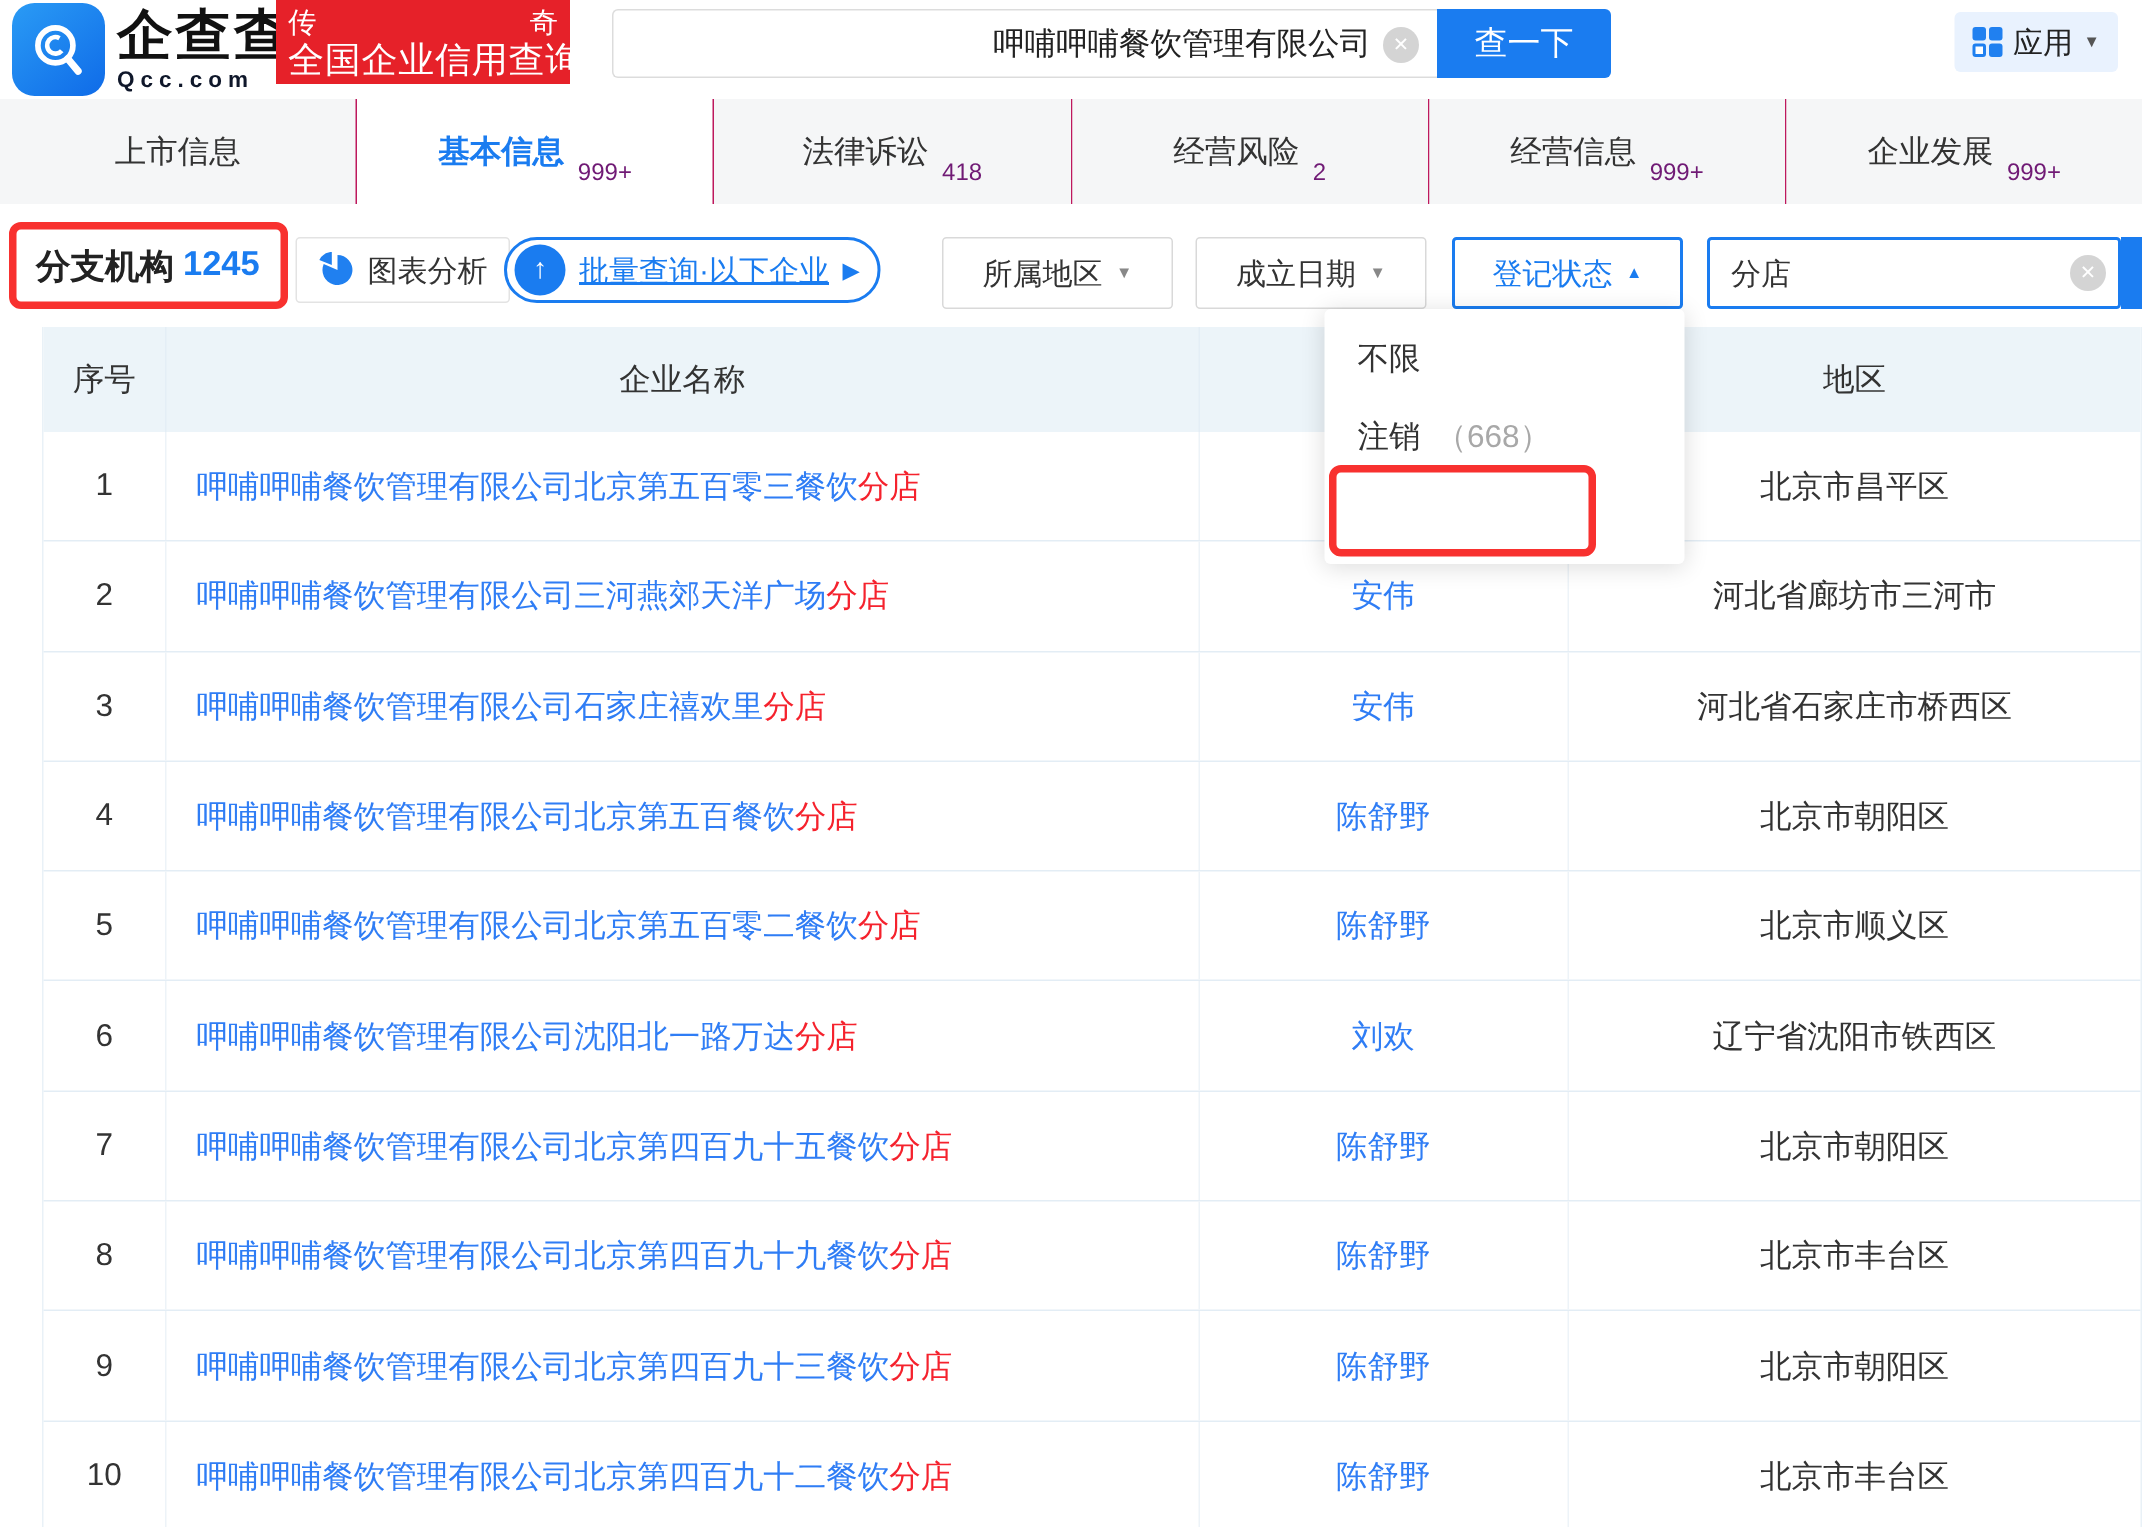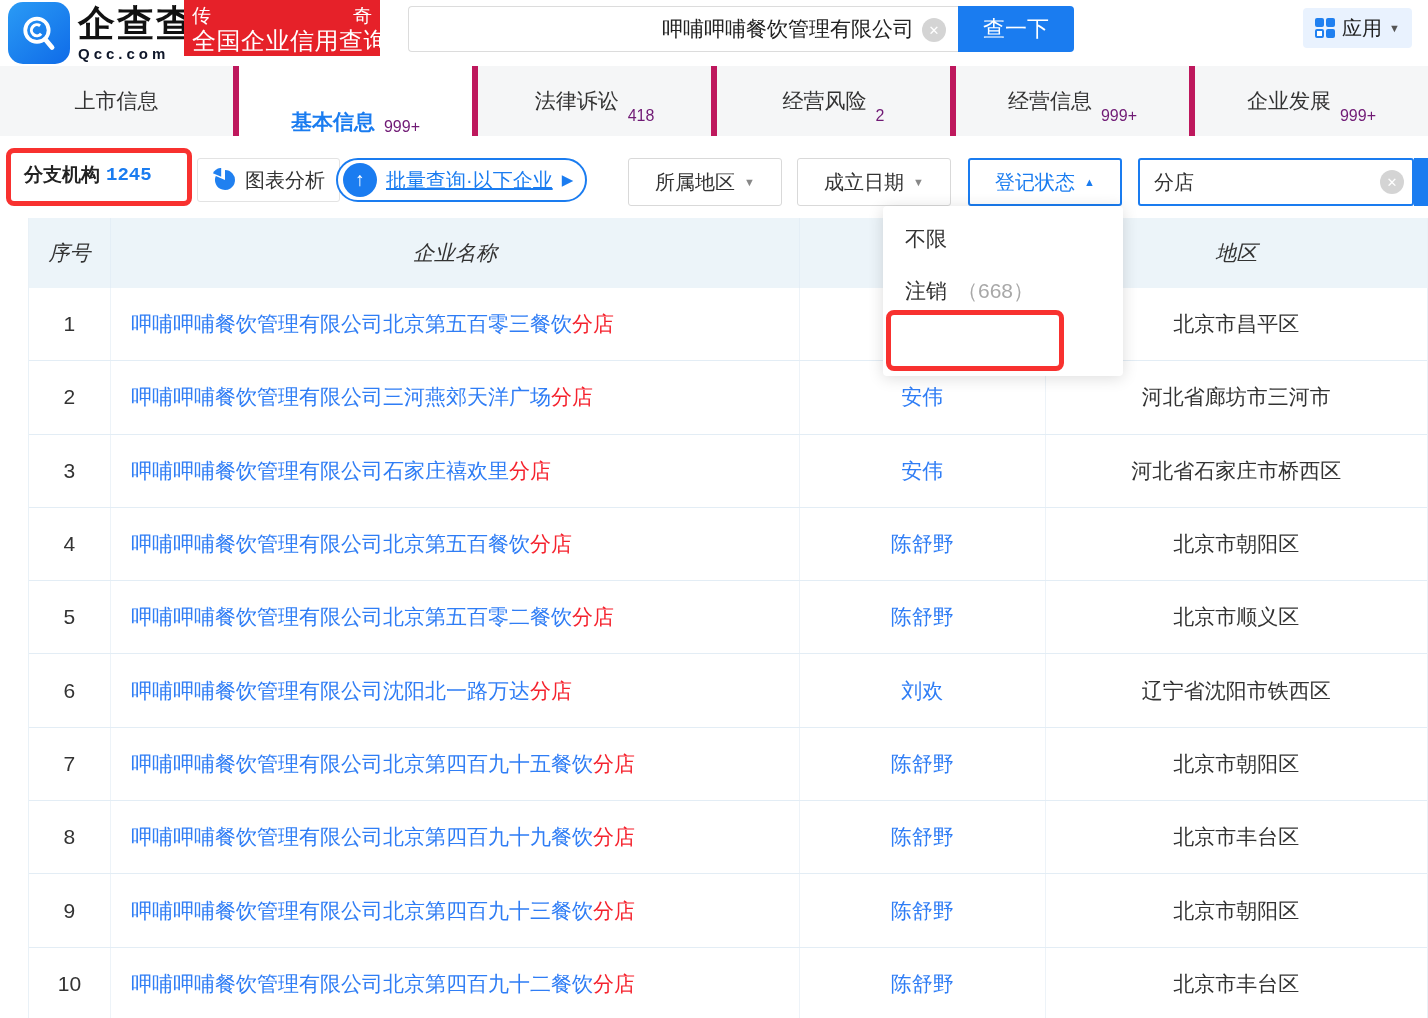--- a/index.html
+++ b/index.html
@@ -35,29 +35,29 @@
   .apps-btn{position:absolute;left:1303px;top:8px;height:40px;padding:0 12px;background:#e9f2fe;
     border-radius:4px;display:flex;align-items:center;gap:7px;font-size:20px;color:#222;cursor:pointer;}
   .grid-icon{display:grid;grid-template-columns:9px 9px;grid-template-rows:9px 9px;gap:2px;}
   .grid-icon i{background:#2080f0;border-radius:2px;}
   .grid-icon i:nth-child(3){background:#fff;border:2px solid #2080f0;}
   .caret{font-size:11px;color:#555;line-height:1;}
 
   
   .tabbar{display:flex;height:70px;background:#f5f6f7;}
   .tab{flex:1;display:flex;align-items:center;justify-content:center;gap:9px;font-size:21px;
-    color:#333;border-right:6px solid #be185d;cursor:pointer;background:#f5f6f7;}
+    color:#333;border-right:1px solid #be185d;cursor:pointer;background:#f5f6f7;}
   .tab:last-child{border-right:none;}
-  .tab.active{background:#fff;color:var(--accent);font-weight:700;align-items:flex-end;}
+  .tab.active{background:#fff;color:var(--accent);font-weight:700;}
   .tab .count{color:#701a75;font-size:16px;font-weight:400;margin-top:29px;}
 
   
   .toolbar{position:relative;height:64px;margin-top:14px;}
-  .section{position:absolute;left:24px;top:12px;display:flex;align-items:center;gap:6px;
-    font-size:19px;font-weight:700;color:#222;font-family:Liberation Mono, monospace;}
+  .section{position:absolute;left:24px;top:12px;display:flex;gap:6px;
+    font-size:23px;font-weight:700;color:#222;}
   .section .num{color:var(--accent);}
   .chart-btn{position:absolute;left:197px;top:8px;height:44px;padding:0 14px;border:1px solid #e3e3e3;
     border-radius:3px;background:#fff;display:flex;align-items:center;gap:9px;font-size:20px;color:#333;cursor:pointer;}
   .batch-btn{position:absolute;left:336px;top:8px;height:44px;padding:0 12px 0 5px;border:2px solid var(--accent);
     border-radius:22px;background:#fff;display:flex;align-items:center;gap:9px;font-size:20px;
     color:var(--accent);cursor:pointer;}
   .batch-btn .blabel{text-decoration:underline;}
   .circle-up{width:34px;height:34px;border-radius:50%;background:var(--accent);color:#fff;
     display:flex;align-items:center;justify-content:center;font-size:19px;font-weight:700;}
   .arrow-right{font-size:15px;}
@@ -70,21 +70,21 @@
   .keyword{position:absolute;left:1138px;top:8px;width:276px;height:48px;border:2px solid var(--accent);
     border-radius:3px;background:#fff;display:flex;align-items:center;}
   .keyword-input{flex:1;height:100%;border:none;outline:none;font-size:20px;color:#333;
     padding:0 40px 0 14px;font-family:inherit;background:transparent;}
   .keyword .clear-btn{top:10px;right:8px;}
   .right-strip{position:absolute;left:1414px;top:8px;width:14px;height:48px;background:var(--accent);cursor:pointer;}
 
   
   .table{margin:4px 0 0 28px;width:1400px;border-left:1px solid #e9f1f7;border-right:1px solid #e9f1f7;}
   .thead{display:flex;height:70px;background:var(--thead-bg);align-items:center;font-size:21px;color:#333;}
-  .thead>div{border-right:1px solid #e4eef6;height:100%;display:flex;align-items:center;justify-content:center;font-style:italic;}
+  .thead>div{border-right:1px solid #e4eef6;height:100%;display:flex;align-items:center;justify-content:center;}
   .thead>div:last-child{border-right:none;}
   .row{display:flex;height:73.3px;align-items:center;font-size:21px;border-bottom:1px solid var(--tline);}
   .c-no{width:82px;text-align:center;color:#333;align-self:stretch;display:flex;align-items:center;
     justify-content:center;border-right:1px solid #edf3f8;}
   .c-name{width:690px;padding-left:20px;align-self:stretch;display:flex;align-items:center;
     border-right:1px solid #edf3f8;}
   .c-rep{width:246px;align-self:stretch;display:flex;align-items:center;justify-content:center;
     border-right:1px solid #edf3f8;}
   .c-region{width:382px;text-align:center;color:#333;align-self:stretch;display:flex;
     align-items:center;justify-content:center;}

